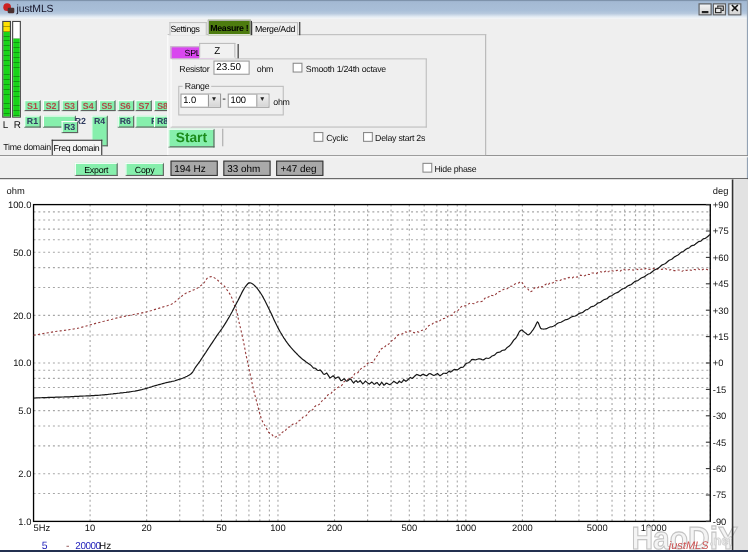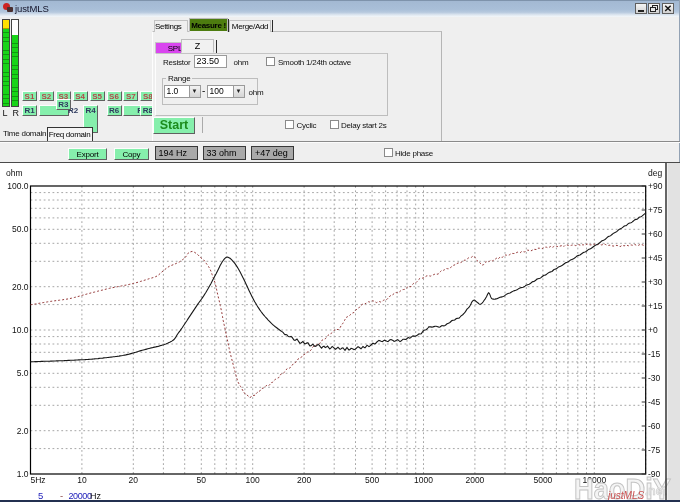--- a/index.html
+++ b/index.html
@@ -36,21 +36,21 @@
  <div class="abs" style="left:0;top:15px;width:6px;height:71px;background:repeating-linear-gradient(to bottom,#18d418 0 3.6px,#0f9a0f 3.6px 4.4px);"></div>
 </div>
 <div class="abs lbl" style="left:2.5px;top:108px;font-size:9px;">L</div>
 <div class="abs lbl" style="left:12.5px;top:108px;font-size:9px;">R</div>
 
 <div class="abs btn" style="left:22.0px;top:90.5px;width:15px;height:10px;font-size:8px;font-weight:bold;color:#b04848;line-height:9px;">S1</div>
 <div class="abs btn" style="left:22.0px;top:105px;width:15px;height:10.5px;font-size:8px;font-weight:bold;color:#2e3a5e;line-height:9px;">R1</div>
 <div class="abs btn" style="left:38.9px;top:90.5px;width:15px;height:10px;font-size:8px;font-weight:bold;color:#b04848;line-height:9px;">S2</div>
 <div class="abs btn" style="left:38.9px;top:105px;width:15px;height:10.5px;font-size:8px;font-weight:bold;color:#2e3a5e;line-height:9px;padding-left:28px;">R2</div>
 <div class="abs btn" style="left:55.8px;top:90.5px;width:15px;height:10px;font-size:8px;font-weight:bold;color:#b04848;line-height:9px;">S3</div>
-<div class="abs btn" style="left:55.8px;top:99px;width:15px;height:10.5px;font-size:8px;font-weight:bold;color:#2e3a5e;line-height:9px;">R3</div>
+<div class="abs btn" style="left:55.8px;top:110px;width:15px;height:10.5px;font-size:8px;font-weight:bold;color:#2e3a5e;line-height:9px;">R3</div>
 <div class="abs btn" style="left:72.7px;top:90.5px;width:15px;height:10px;font-size:8px;font-weight:bold;color:#b04848;line-height:9px;">S4</div>
 <div class="abs btn" style="left:83px;top:105px;width:15px;height:28px;font-size:8px;font-weight:bold;color:#2e3a5e;line-height:9px;text-align:center;">R4</div>
 <div class="abs btn" style="left:89.6px;top:90.5px;width:15px;height:10px;font-size:8px;font-weight:bold;color:#b04848;line-height:9px;">S5</div>
 <div class="abs btn" style="left:89.6px;top:105px;width:15px;height:10.5px;font-size:8px;font-weight:bold;color:#2e3a5e;line-height:9px;margin-top:44px;">R5</div>
 <div class="abs btn" style="left:106.5px;top:90.5px;width:15px;height:10px;font-size:8px;font-weight:bold;color:#b04848;line-height:9px;">S6</div>
 <div class="abs btn" style="left:106.5px;top:105px;width:15px;height:10.5px;font-size:8px;font-weight:bold;color:#2e3a5e;line-height:9px;">R6</div>
 <div class="abs btn" style="left:123.4px;top:90.5px;width:15px;height:10px;font-size:8px;font-weight:bold;color:#b04848;line-height:9px;">S7</div>
 <div class="abs btn" style="left:123.4px;top:105px;width:38px;height:10.5px;font-size:8px;font-weight:bold;color:#2e3a5e;line-height:9px;">R7</div>
 <div class="abs btn" style="left:140.3px;top:90.5px;width:15px;height:10px;font-size:8px;font-weight:bold;color:#b04848;line-height:9px;">S8</div>
 <div class="abs btn" style="left:140.3px;top:105px;width:15px;height:10.5px;font-size:8px;font-weight:bold;color:#2e3a5e;line-height:9px;">R8</div>

